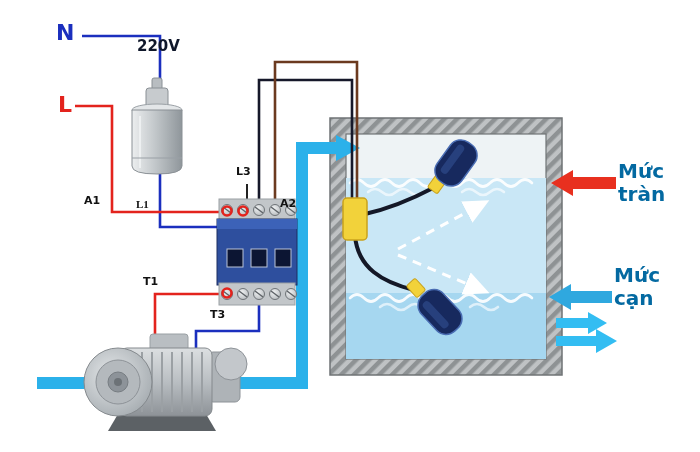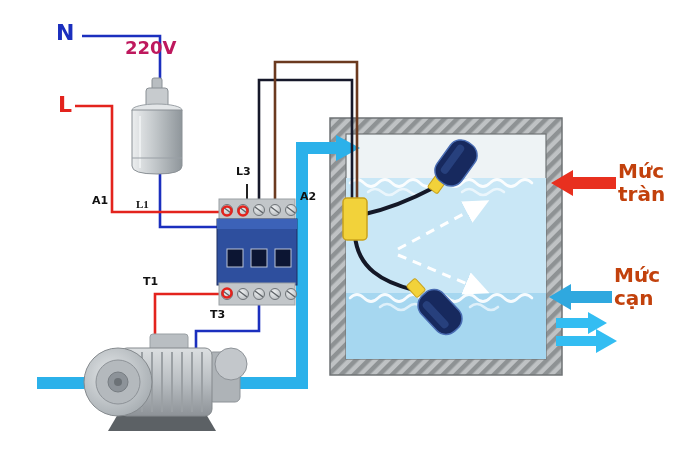--- a/index.html
+++ b/index.html
@@ -6,24 +6,24 @@
   .stage{
     position:relative;width:700px;height:452px;background:#ffffff;
     overflow:hidden;font-family:"DejaVu Sans","Liberation Sans",sans-serif;
   }
   .stage svg{position:absolute;left:0;top:0;}
   .lbl{
     position:absolute;font-weight:bold;color:#111;font-size:11px;
     white-space:pre-line;line-height:1.15;z-index:5;
   }
   .lbl-big{font-size:22px;}
-  .lbl-level{font-size:20px;color:#c2410c;}
+  .lbl-level{font-size:20px;color:#0369a1;}
   .lbl-n{color:var(--neutral-wire,#1b2fbe);}
   .lbl-l{color:var(--line-wire,#e3231d);}
-  .lbl-v{font-size:18px;color:#be185d;}
+  .lbl-v{font-size:15px;color:#0f172a;margin-left:12px;}
 </style>
 </head>
 <body>
 
 <div class="stage">
 
 <svg width="700" height="452" viewBox="0 0 700 452">
   <defs>
     <pattern id="hatch" width="9" height="9" patternUnits="userSpaceOnUse" patternTransform="rotate(45)">
       <rect width="9" height="9" fill="#bfc2c4"></rect>
@@ -182,24 +182,24 @@
 
   <polygon points="551,183 573,170 573,177 616,177 616,189 573,189 573,196" style="fill:var(--overflow-arrow,#e8301f)"></polygon>
   <polygon points="549,297 571,284 571,291 612,291 612,303 571,303 571,310" style="fill:var(--low-level-arrow,#2fa8df)"></polygon>
   <polygon points="607,323 588,312 588,318 556,318 556,328 588,328 588,334" style="fill:var(--outflow-arrow,#33bdf2)"></polygon>
   <polygon points="617,341 596,329 596,336 556,336 556,346 596,346 596,353" style="fill:var(--outflow-arrow,#33bdf2)"></polygon>
 </svg>
 
 <div class="lbl lbl-big lbl-n" style="left:56px;top:20px;">N</div>
 <div class="lbl lbl-v" style="left:125px;top:38px;">220V</div>
 <div class="lbl lbl-big lbl-l" style="left:58px;top:92px;">L</div>
-<div class="lbl" style="left:92px;top:195px;">A1</div>
+<div class="lbl" style="left:84px;top:195px;">A1</div>
 <div class="lbl" style="left:136px;top:198px;font-family:Liberation Serif, serif;">L1</div>
 <div class="lbl" style="left:236px;top:166px;">L3</div>
-<div class="lbl" style="left:280px;top:191px;margin-left:20px;">A2</div>
+<div class="lbl" style="left:280px;top:198px;">A2</div>
 <div class="lbl" style="left:143px;top:276px;text-align:right;">T1</div>
 <div class="lbl" style="left:210px;top:309px;">T3</div>
 <div class="lbl lbl-level" style="left:618px;top:160px;">Mức
 tràn</div>
 <div class="lbl lbl-level" style="left:614px;top:264px;">Mức
 cạn</div>
 
 </div>
 
 </body></html>

